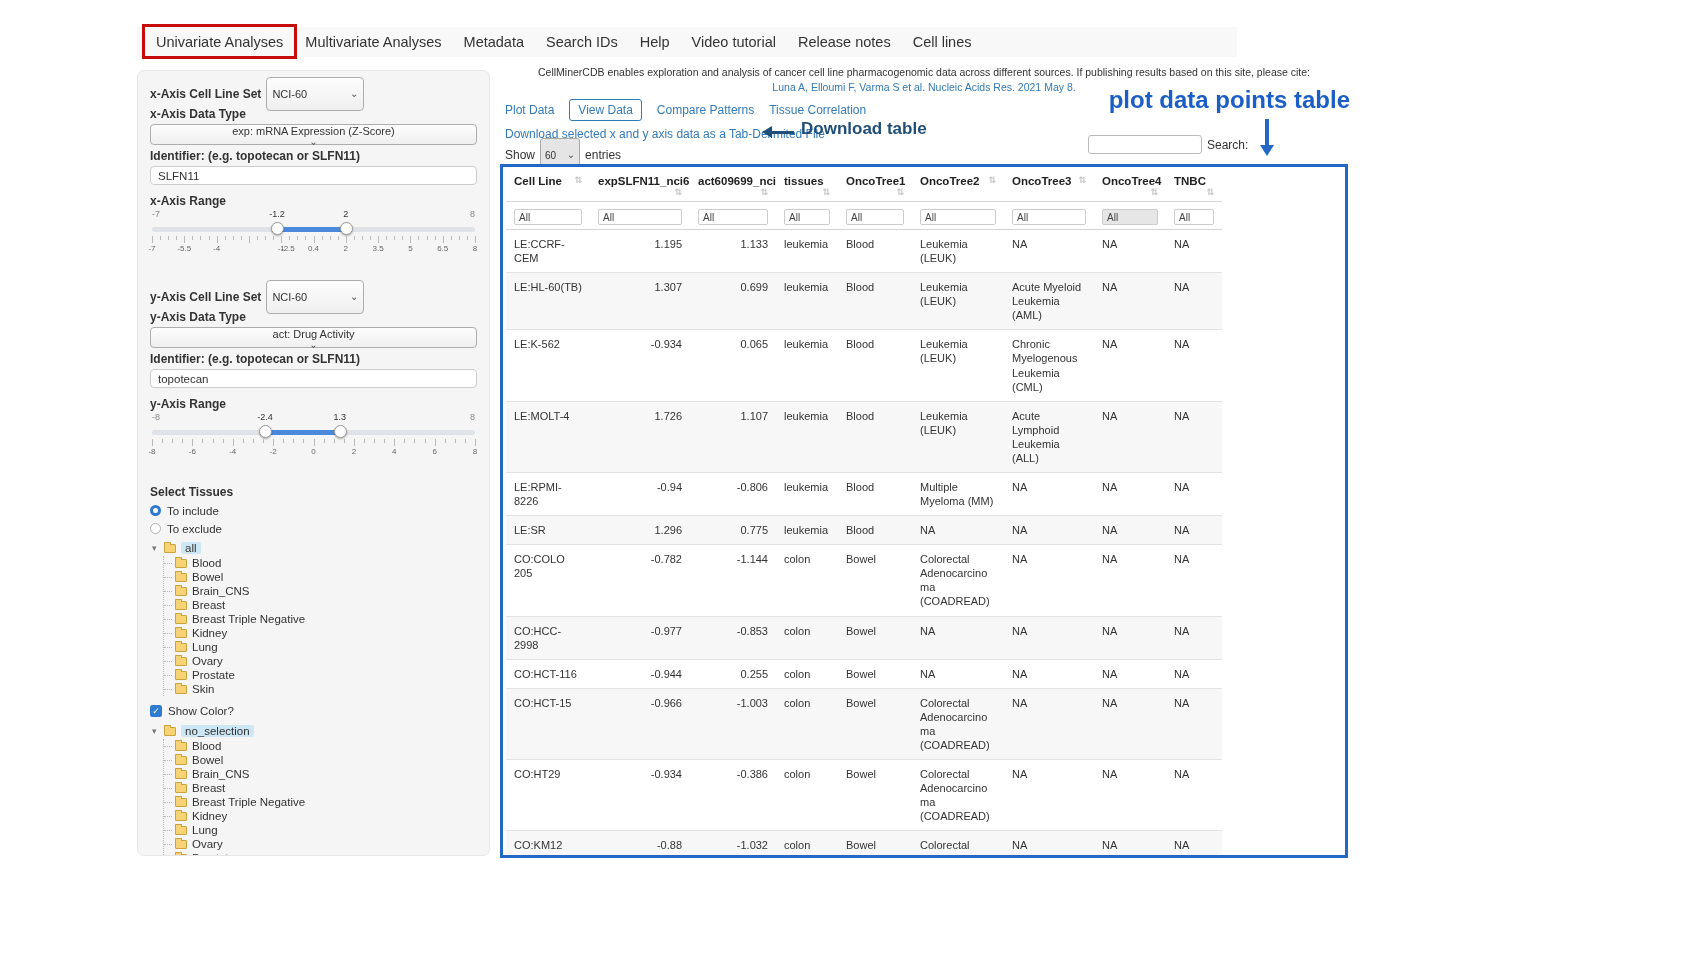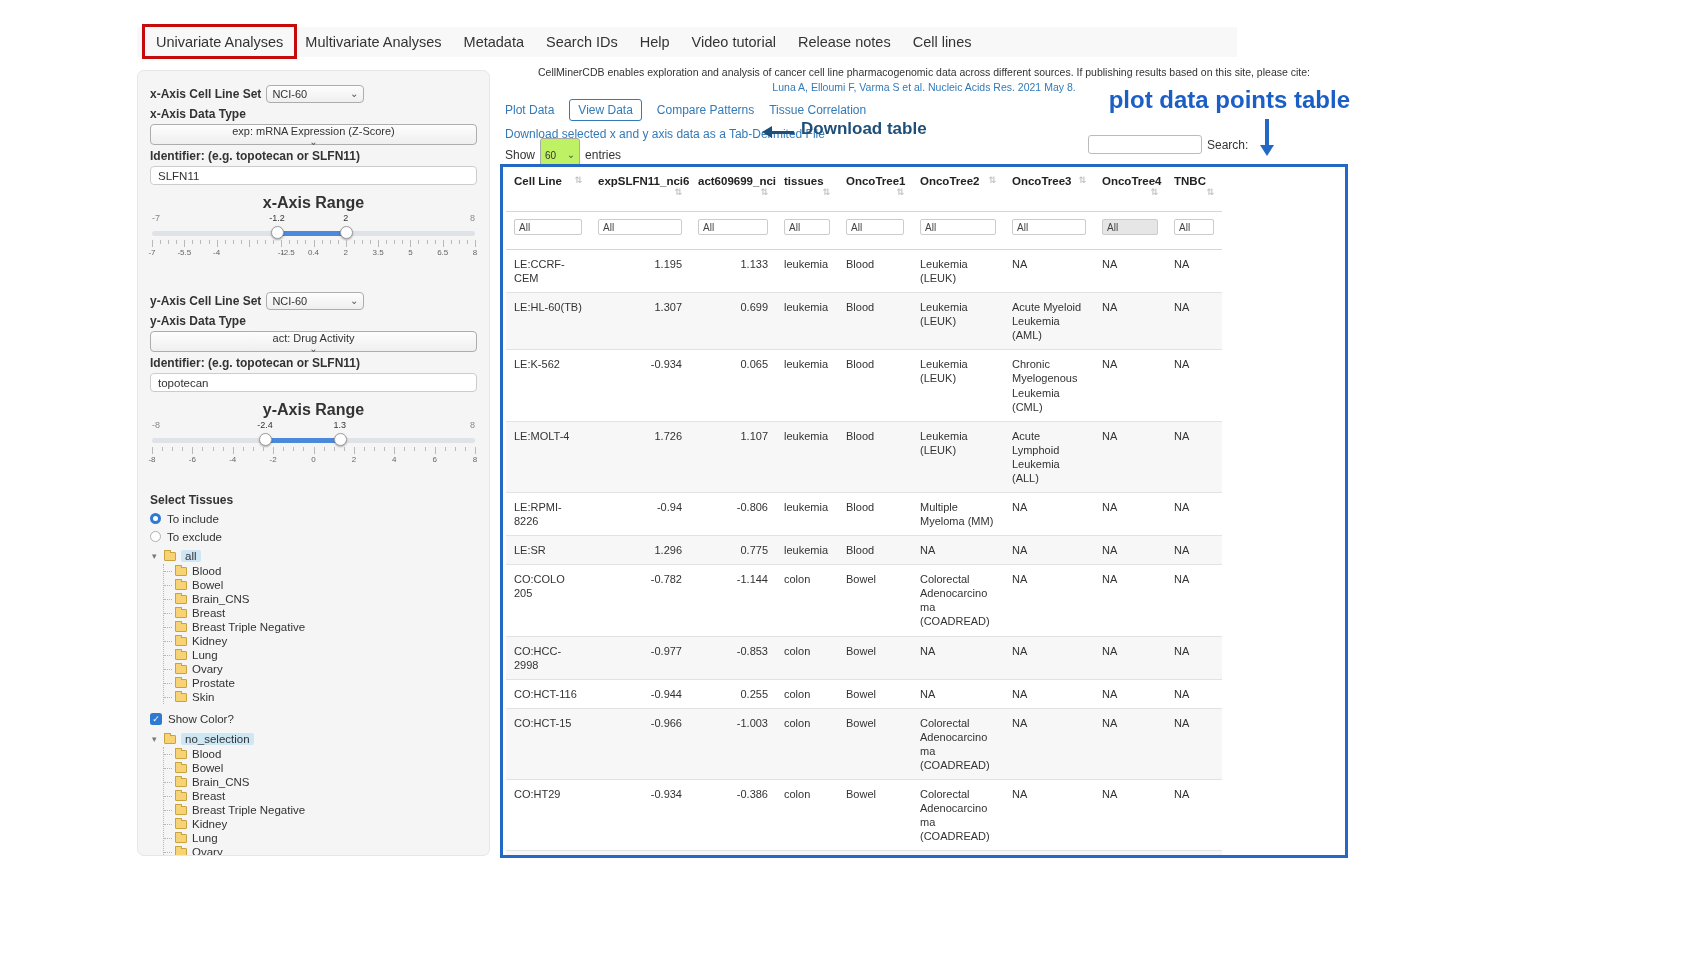--- a/index.html
+++ b/index.html
@@ -13,29 +13,29 @@
   .red-box{position:absolute;left:-3px;top:-3px;right:-3px;bottom:-2px;border:3px solid #c60b0b;pointer-events:none;}
 
   
   .sidebar{position:absolute;left:137px;top:70px;width:353px;height:786px;background:#f5f5f5;
            border:1px solid #e7e7e7;border-radius:7px;box-sizing:border-box;padding:13px 12px;overflow:hidden;}
   .ctl-row{display:flex;align-items:center;height:20px;margin-bottom:3px;}
   .blbl{font-size:12px;font-weight:bold;color:#333;}
   .lbl-block{display:block;font-size:12px;font-weight:bold;margin:3px 0 3px 0;}
   .mini-select{display:inline-flex;justify-content:space-between;align-items:center;width:98px;height:18px;
                margin-left:5px;border:1px solid #adadad;border-radius:4px;background:linear-gradient(#fdfdfd,#efefef);
-               font-size:11px;padding:0 5px;box-sizing:border-box;cursor:pointer;}
+               font-size:11px;padding:16px 5px;box-sizing:border-box;cursor:pointer;}
   .wide-select{display:flex;justify-content:space-between;align-items:center;width:100%;height:21px;
                border:1px solid #adadad;border-radius:4px;background:linear-gradient(#fdfdfd,#efefef);
                font-size:11px;padding:0 6px;box-sizing:border-box;margin-bottom:4px;cursor:pointer;flex-direction:column;}
   .caret{font-size:10px;color:#555;line-height:1;}
   .txt{display:block;width:100%;height:19px;border:1px solid #ccc;border-radius:4px;background:#fff;
        font-size:11.5px;padding:0 7px;box-sizing:border-box;margin:2px 0 7px 0;color:#333;
        font-family:"Liberation Sans","DejaVu Sans",sans-serif;}
-  .range-lbl{display:block;font-size:16px;font-weight:bold;margin:9px 0 1px 0;text-align:center;}
+  .range-lbl{display:block;font-size:12px;font-weight:bold;margin:9px 0 1px 0;}
   .slider{position:relative;height:47px;margin:0 2px;}
   .sl-top{position:relative;height:13px;font-size:9px;color:#444;}
   .sl-min{position:absolute;left:0;top:0;color:#888;}
   .sl-max{position:absolute;right:0;top:0;color:#888;}
   .sl-lab{position:absolute;top:0;transform:translateX(-50%);color:#333;}
   .sl-trackwrap{position:relative;height:14px;}
   .sl-track{position:absolute;left:0;right:0;top:5px;height:5px;background:#dfe3e8;border-radius:3px;}
   .sl-bar{position:absolute;top:5px;height:5px;background:#4a89dc;}
   .sl-handle{position:absolute;top:0;width:13px;height:13px;border-radius:50%;background:#fefefe;
              border:1px solid #9c9c9c;box-shadow:0 1px 2px rgba(0,0,0,.3);box-sizing:border-box;cursor:pointer;}
@@ -70,38 +70,38 @@
   .tabs{position:absolute;left:505px;top:98px;display:flex;align-items:center;gap:15px;height:24px;}
   .tab{font-size:12px;color:#337ab7;cursor:pointer;white-space:nowrap;}
   .tab.active{border:1px solid #337ab7;border-radius:3px;padding:3px 8px;background:#fff;}
   .dl-link{position:absolute;left:505px;top:127px;font-size:12px;color:#337ab7;cursor:pointer;}
   .dl-annot-arrow{position:absolute;left:766px;top:131px;width:28px;height:3px;background:#1f4e79;}
   .dl-annot-arrow::before{content:"";position:absolute;left:-10px;top:-5px;border:6px solid transparent;
                           border-right:10px solid #1f4e79;}
   .dl-annot-text{position:absolute;left:801px;top:119px;font-size:17px;font-weight:bold;color:#1f4e79;}
   .show-entries{position:absolute;left:505px;top:138px;display:flex;align-items:center;font-size:12px;gap:5px;}
   .entries-select{display:inline-flex;justify-content:space-between;align-items:center;width:40px;height:27px;
-                  border:1px solid #aaa;border-radius:3px;background:#bef264;font-size:10px;padding:16px 4px;
+                  border:1px solid #aaa;border-radius:3px;background:#e5e5e5;font-size:10px;padding:16px 4px;
                   box-sizing:border-box;cursor:pointer;}
   .search-wrap{position:absolute;left:1088px;top:135px;display:flex;align-items:center;}
   .search-input{width:102px;height:17px;border:1px solid #bbb;border-radius:3px;background:#fff;
                 font-size:11px;padding:0 5px;font-family:"Liberation Sans","DejaVu Sans",sans-serif;}
   .search-lbl{font-size:12px;margin-left:5px;}
   .plot-annot-text{position:absolute;left:1000px;top:86px;width:350px;text-align:right;font-size:24px;
                    font-weight:bold;color:#1b5fc6;}
   .plot-annot-arrow{position:absolute;left:1265px;top:119px;width:4px;height:34px;background:#2368c4;}
   .plot-annot-arrow::after{content:"";position:absolute;left:-5px;bottom:-10px;border:7px solid transparent;
                            border-top:11px solid #2368c4;}
   .blue-box{position:absolute;left:500px;top:164px;width:848px;height:694px;border:3px solid #2368c4;
             box-sizing:border-box;background:#fff;overflow:hidden;}
 
   
   table.dt{border-collapse:collapse;table-layout:fixed;width:716px;margin:1px 0 0 3px;}
   table.dt th, table.dt td{box-sizing:border-box;vertical-align:top;text-align:left;}
-  table.dt thead th{font-size:11.5px;font-weight:bold;padding:7px 8px 14px 8px;border-bottom:1px solid #d5d5d5;
+  table.dt thead th{font-size:11.5px;font-weight:bold;padding:7px 8px 4px 8px;border-bottom:1px solid #d5d5d5;
                     color:#222;white-space:nowrap;overflow:hidden;cursor:pointer;margin-top:45px;}
   .sort-icons{float:right;font-size:9px;color:#c4c4c4;margin-left:2px;}
   tr.filter-row th{padding:3px 5px 5px 5px;border-bottom:1px solid #d5d5d5;}
   .col-filter{width:100%;height:16px;border:1px solid #ccc;border-radius:2px;background:#fff;font-size:10px;
               padding:0 4px;box-sizing:border-box;color:#444;font-family:"Liberation Sans","DejaVu Sans",sans-serif;}
   .col-filter.disabled{background:#e6e6e6;}
   table.dt tbody td{font-size:11px;padding:7px 8px;border-bottom:1px solid #e2e2e2;line-height:1.28;color:#333;
                     word-wrap:break-word;}
   table.dt tbody tr:nth-child(even){background:#f7f7f7;}
   td.num{text-align:right !important;}

